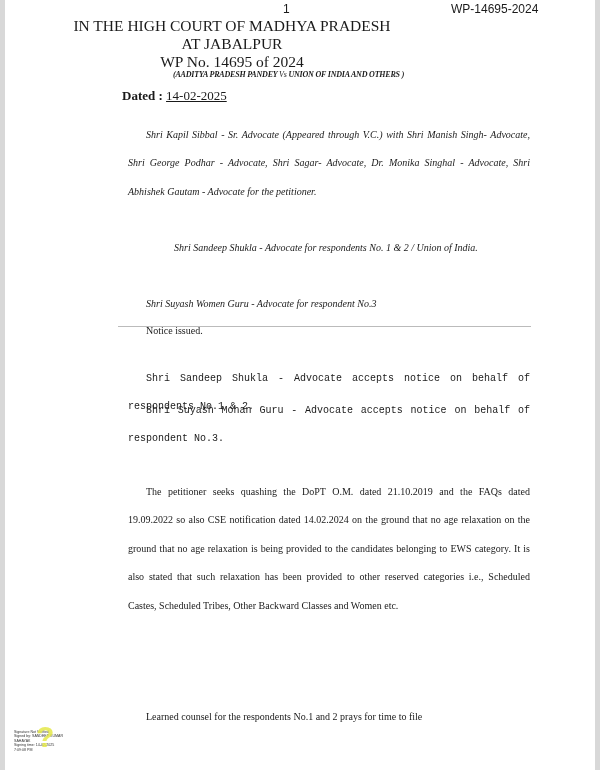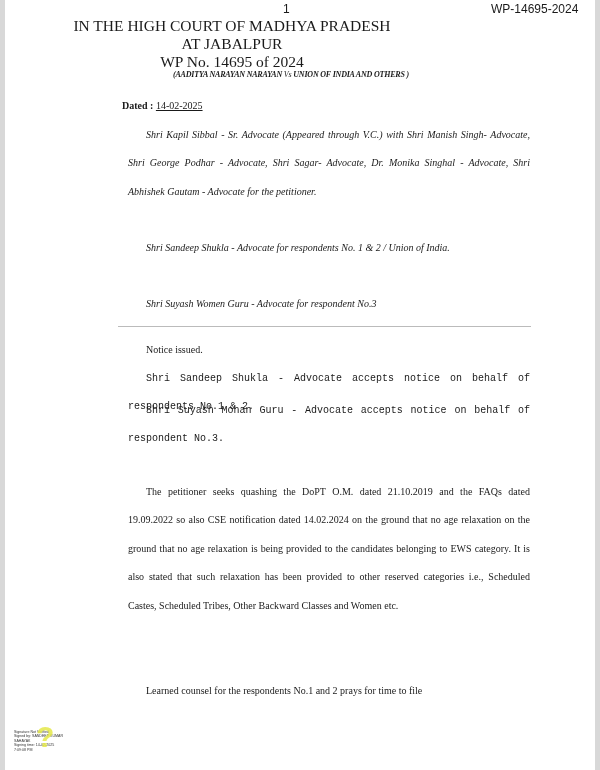--- a/index.html
+++ b/index.html
@@ -4,58 +4,58 @@
   <style>
     html, body { margin: 0; padding: 0; }
     body {
       width: 600px; height: 770px; overflow: hidden;
       background: #ffffff; position: relative;
       font-family: "Liberation Serif", serif; color: #1a1a1a;
     }
     .edge-left { position: absolute; left: 0; top: 0; width: 5px; height: 770px; background: #d8d8d8; }
     .edge-right { position: absolute; right: 0; top: 0; width: 5px; height: 770px; background: #d8d8d8; }
     .page-num { position: absolute; left: 283px; top: 2px; font-family: "Liberation Sans", sans-serif; font-size: 12px; }
-    .case-ref { position: absolute; left: 451px; top: 2px; font-family: "Liberation Sans", sans-serif; font-size: 12px; margin-left: 40px; }
+    .case-ref { position: absolute; left: 451px; top: 2px; font-family: "Liberation Sans", sans-serif; font-size: 12px; }
     .title { position: absolute; left: 0; width: 610px; text-align: center; font-size: 15.5px; line-height: 19px; }
     .t1 { top: 16px; left: -3px; width: 470px; }
     .t2 { top: 34px; width: 470px; left: -3px; }
     .t3 { top: 52px; width: 470px; left: -3px; }
     .parties { position: absolute; top: 70px; left: 173px; font-size: 8px; font-style: italic; font-weight: bold; letter-spacing: -0.2px; }
     .parties .vs { font-weight: normal; }
-    .dated { position: absolute; left: 122px; top: 100px; font-size: 10px; font-weight: bold; }
+    .dated { position: absolute; left: 122px; top: 88px; font-size: 13px; font-weight: bold; }
     .dated u { font-weight: normal; }
     .para { position: absolute; left: 128px; width: 402px; font-size: 10px; line-height: 28.4px; text-align: justify; text-align-last: left; }
     .ital { font-style: italic; }
     .indent { text-indent: 18px; }
     .p1 { top: 121px; }
-    .p2 { top: 234px; }
+    .p2 { top: 234px; margin-left: 28px; }
     .p3 { top: 290px; }
     .hr { position: absolute; left: 118px; top: 326px; width: 413px; height: 1px; background: #bbbbbb; }
-    .p4 { top: 336px; left: 128px; }
+    .p4 { top: 317px; left: 128px; }
     .p5 { top: 365px; font-family: Liberation Mono, monospace; }
     .p6 { top: 397px; font-family: Liberation Mono, monospace; }
     .p7 { top: 478px; font-family: Liberation Serif, serif; }
-    .p8 { top: 677px; }
+    .p8 { top: 703px; }
     .sig { position: absolute; left: 14px; top: 730px; width: 70px; font-family: "Liberation Sans", sans-serif; font-size: 3.6px; line-height: 4.4px; color: #333; }
     .sig .q { position: absolute; left: 22px; top: -8px; font-size: 30px; color: #e4e84a; font-weight: bold; opacity: 0.85; line-height: 30px; }
   </style>
 </head>
 <body>
 
 <div class="edge-left"></div>
 <div class="edge-right"></div>
 
 <div class="page-num">1</div>
 <div class="case-ref">WP-14695-2024</div>
 
 <div class="title t1">IN THE HIGH COURT OF MADHYA PRADESH</div>
 <div class="title t2">AT JABALPUR</div>
 <div class="title t3">WP No. 14695 of 2024</div>
 <div class="parties">
-  <span>(AADITYA NARAYAN NARAYAN</span>
+  <span>(AADITYA PRADESH PANDEY</span>
   <span class="vs">Vs</span>
   <span>UNION OF INDIA AND OTHERS )</span>
 </div>
 
 <div class="dated">
   <span>Dated :</span>
   <u>14-02-2025</u>
 </div>
 
 <div class="para ital indent p1">Shri Kapil Sibbal - Sr. Advocate (Appeared through V.C.) with Shri Manish Singh- Advocate, Shri George Podhar - Advocate, Shri Sagar- Advocate, Dr. Monika Singhal - Advocate, Shri Abhishek Gautam - Advocate for the petitioner.</div>

